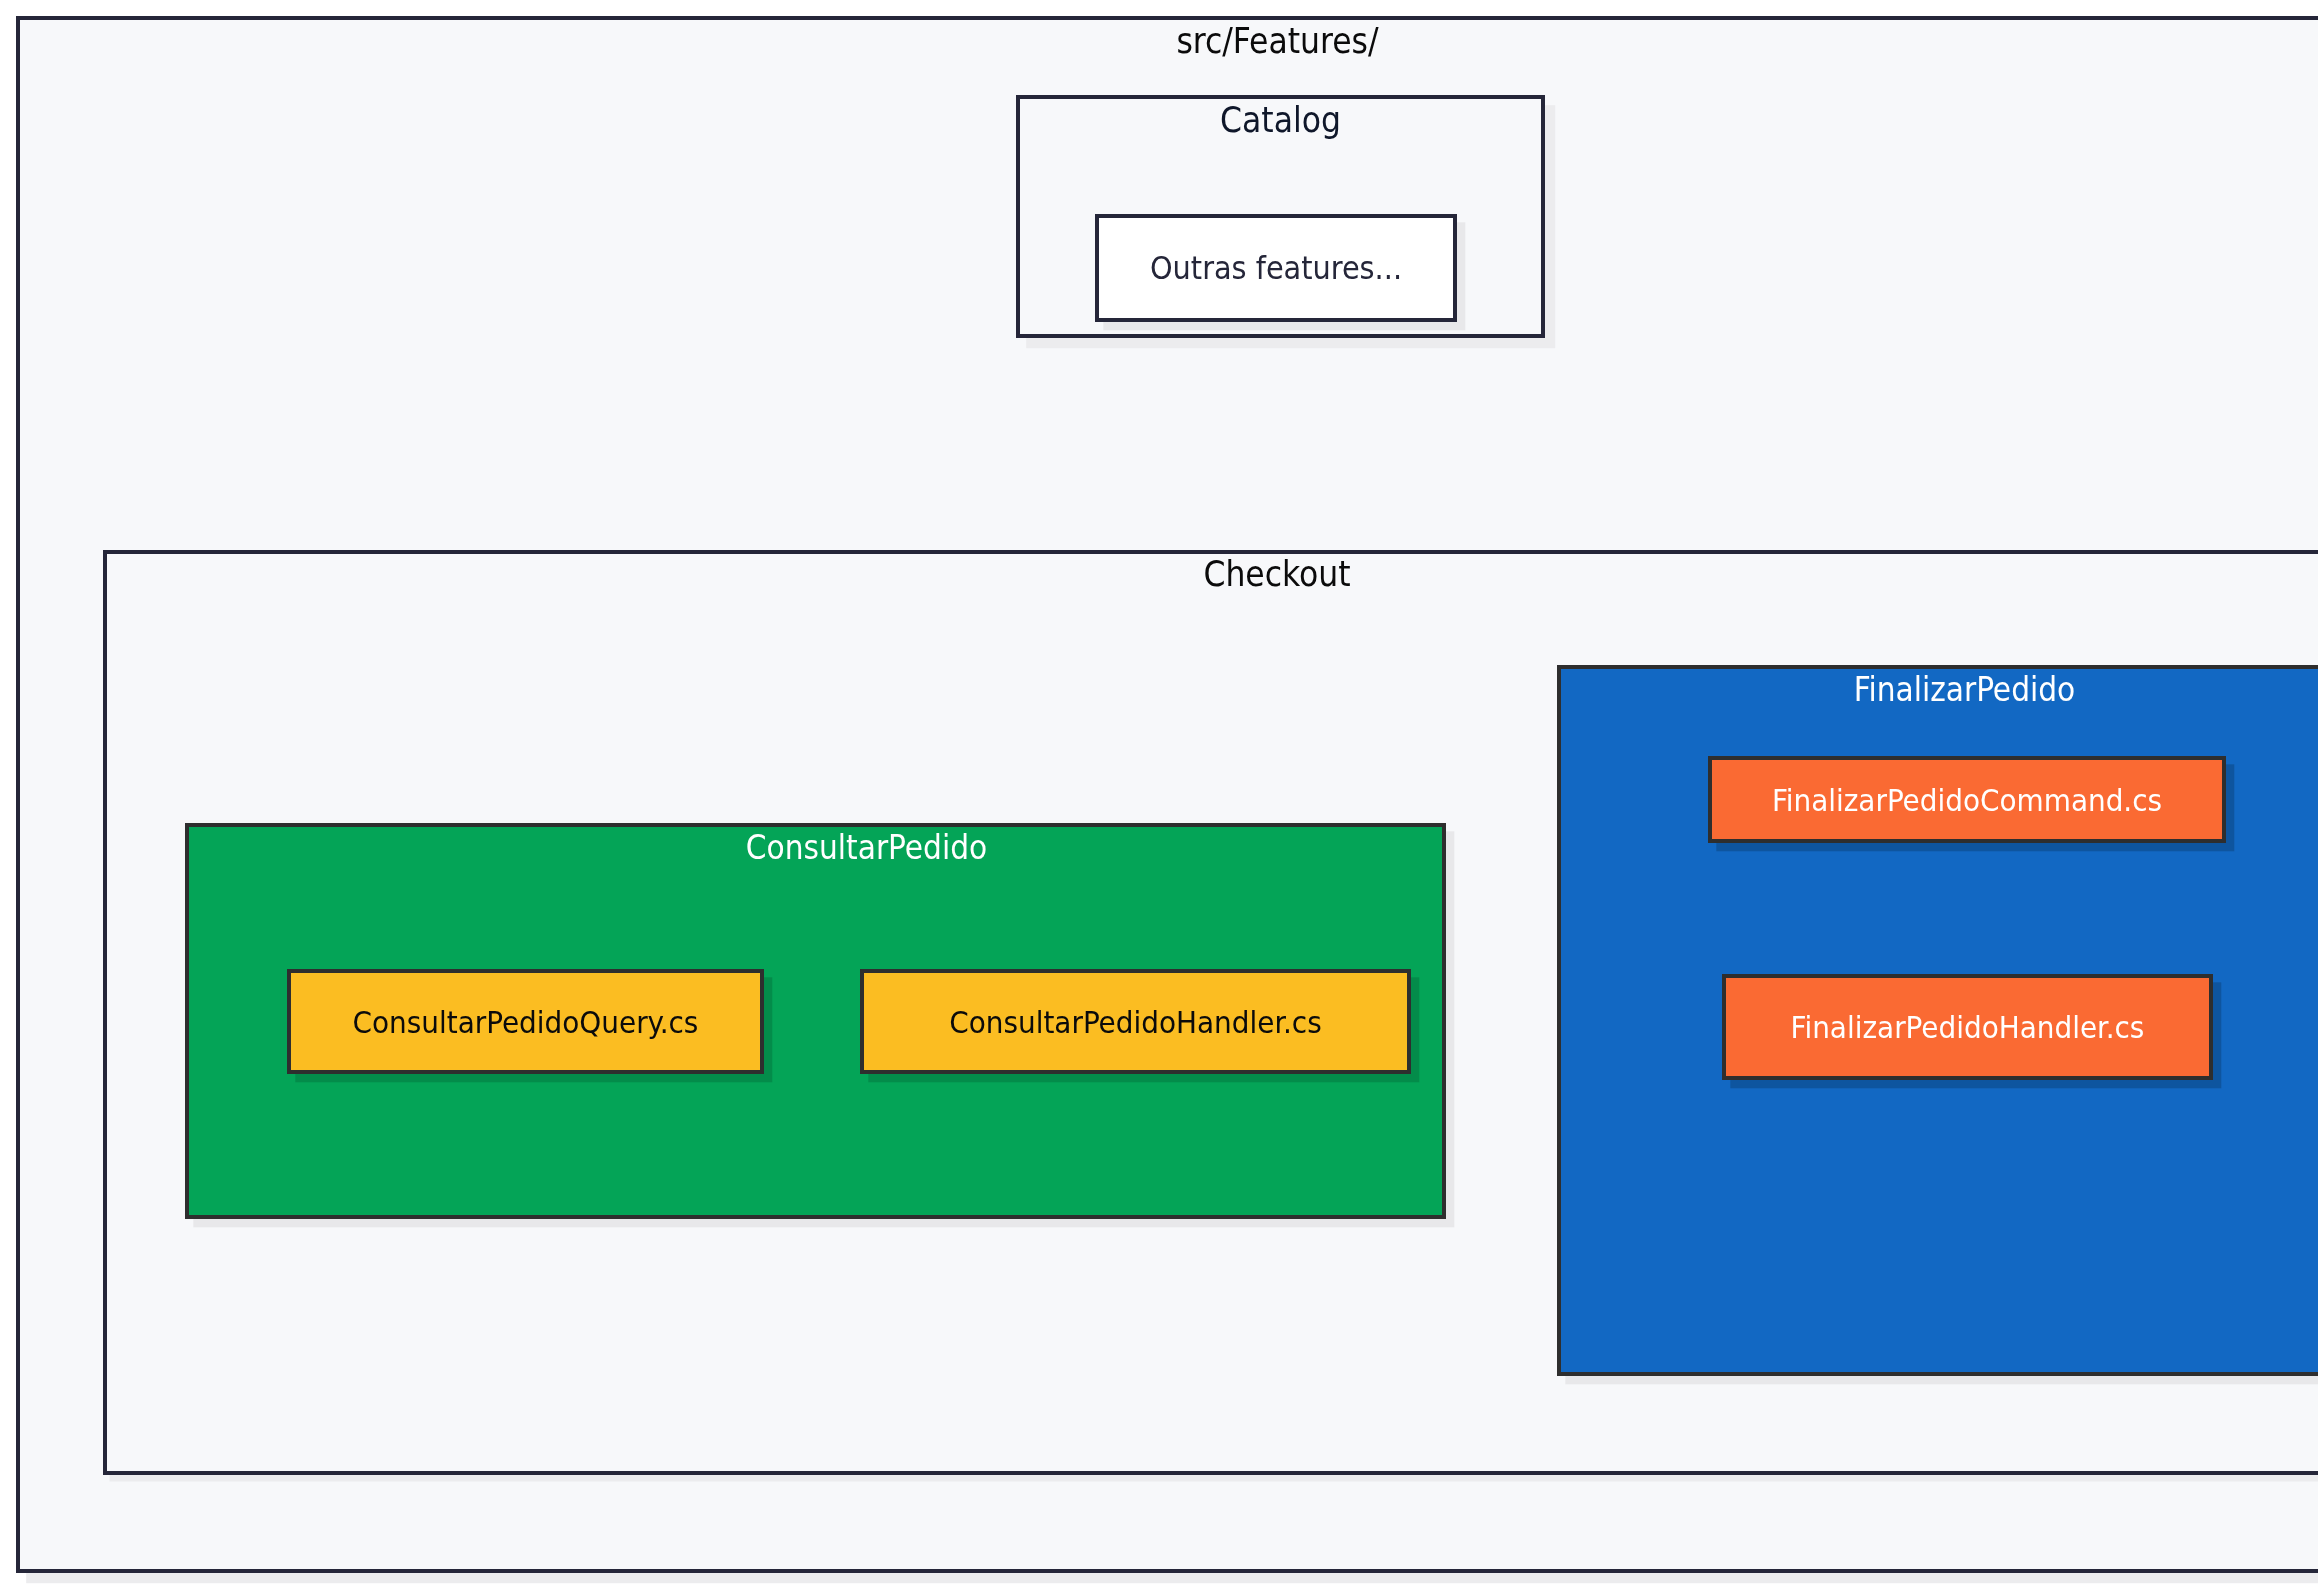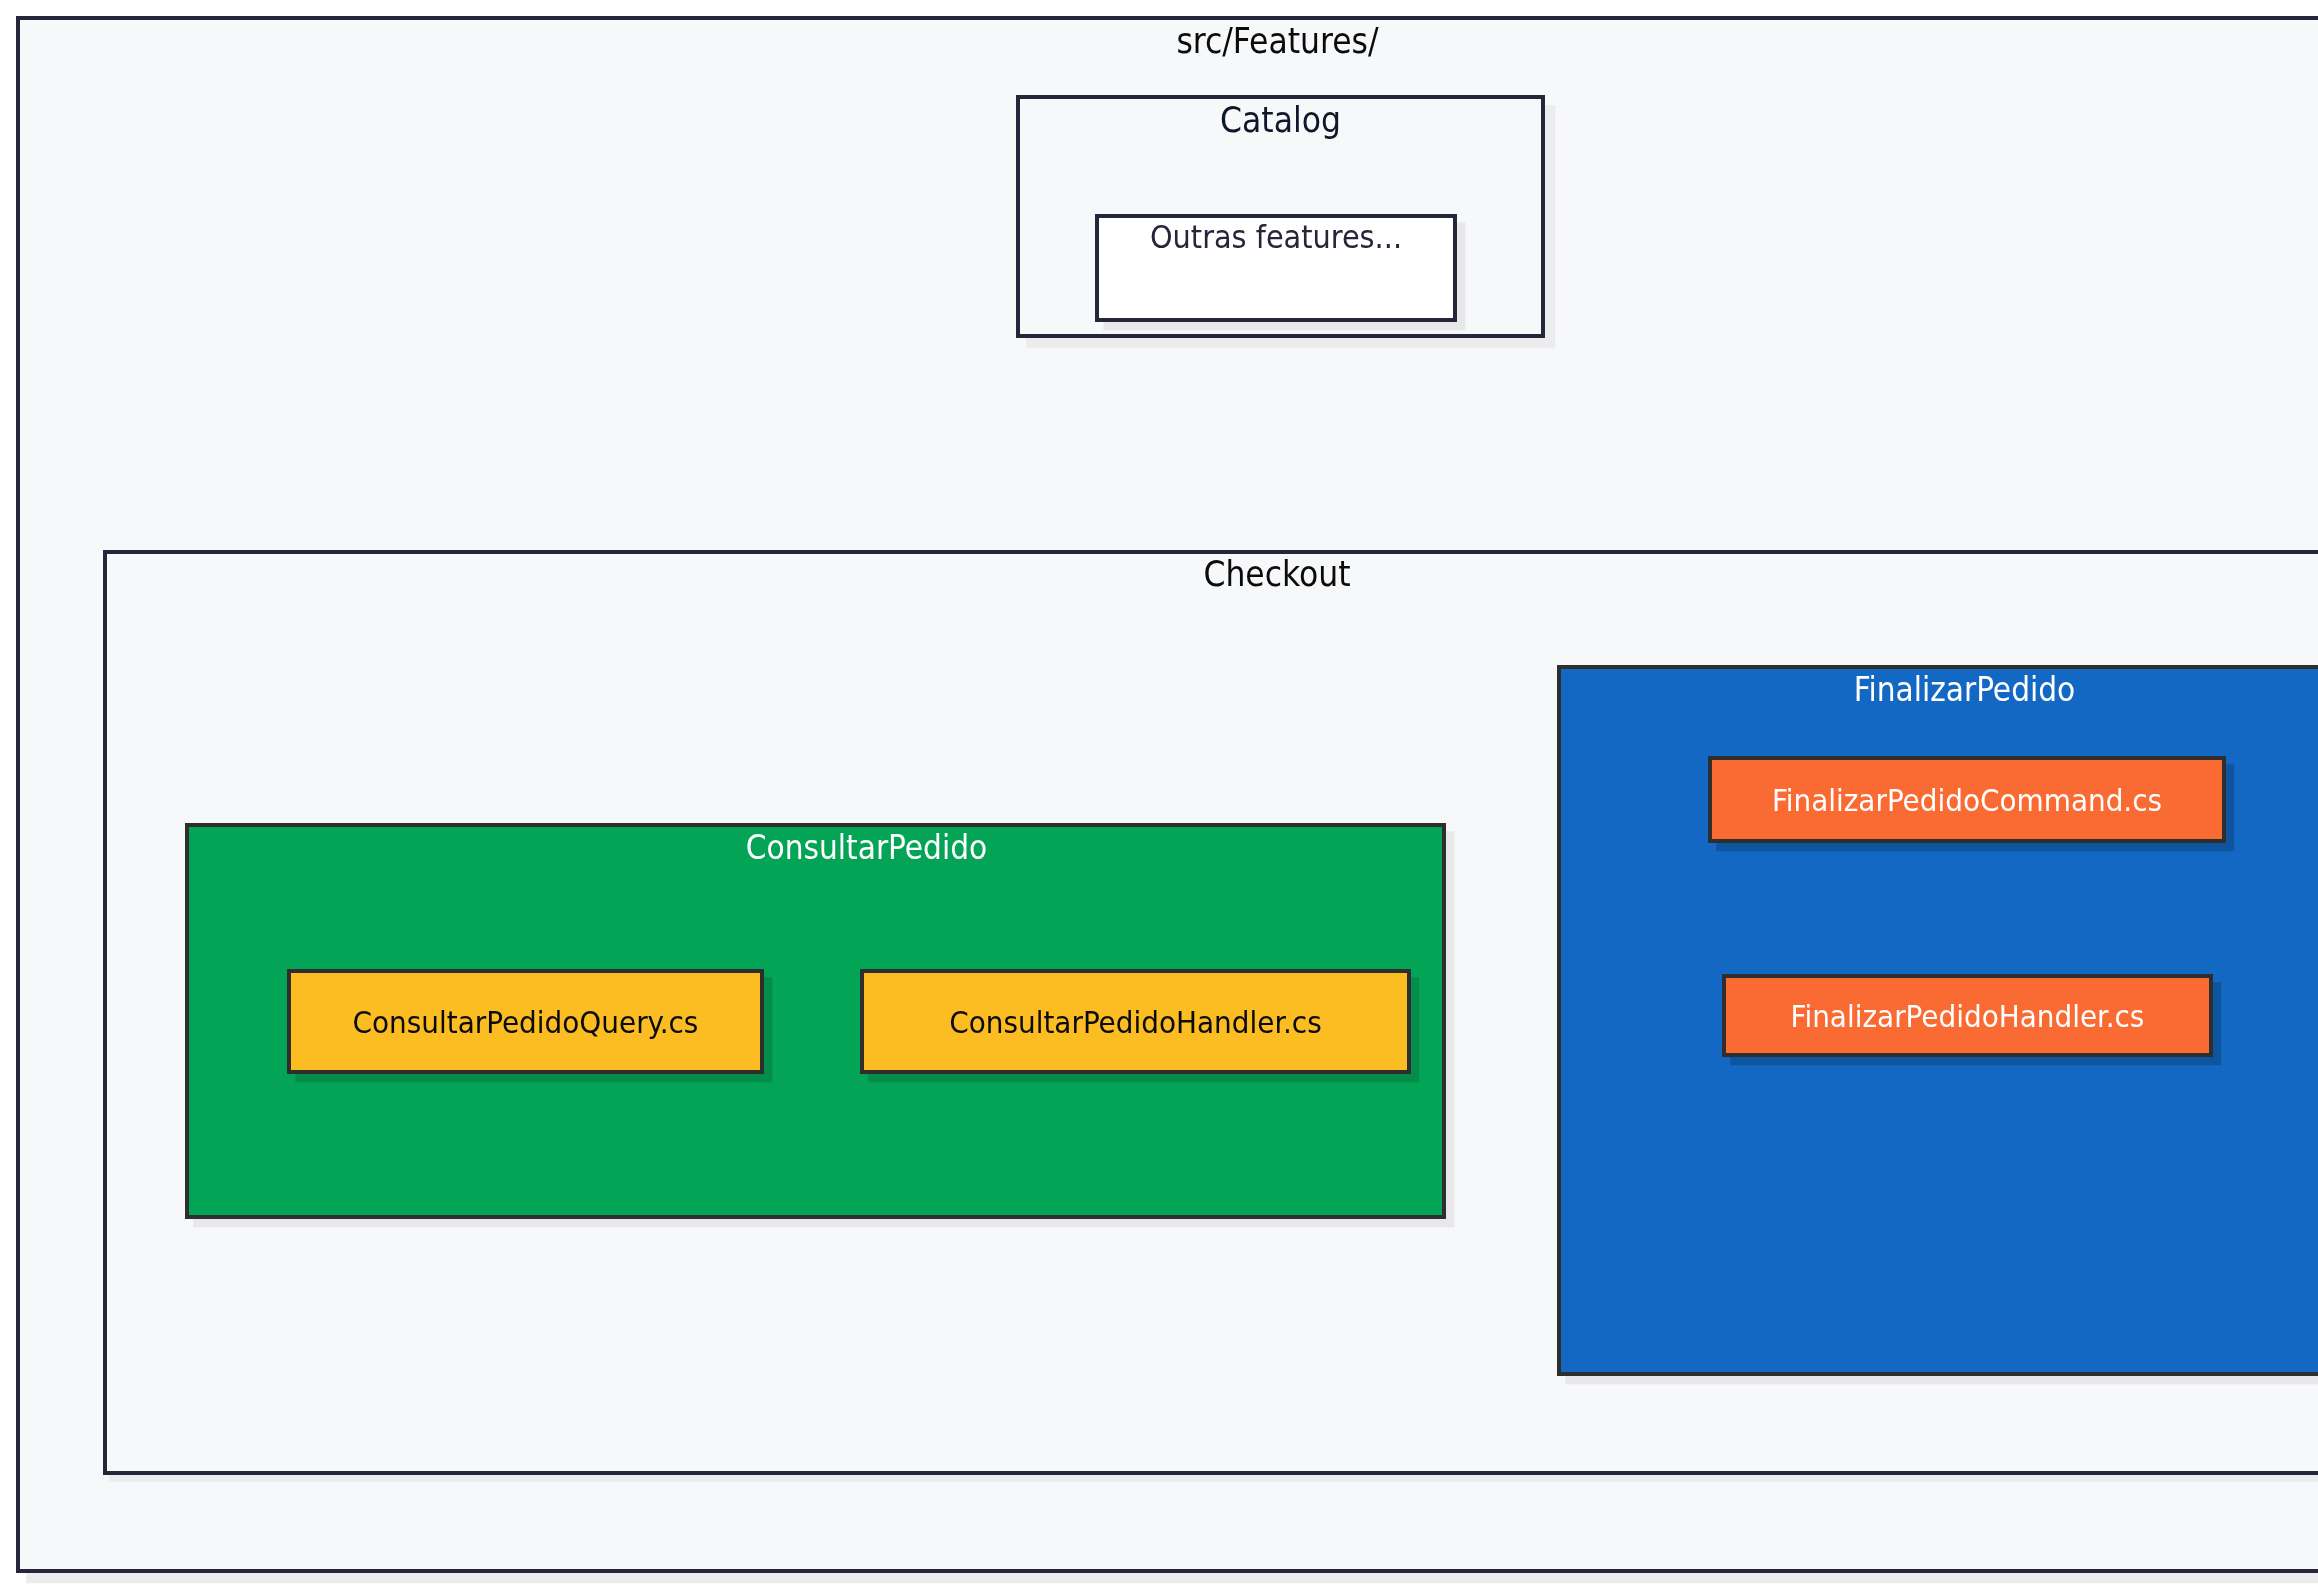--- a/index.html
+++ b/index.html
@@ -69,20 +69,21 @@
   
   #node-outras {
     left: 1095px;
     top: 214px;
     width: 362px;
     height: 108px;
     background: #FFFFFF;
     border: 4.6px solid #252639;
     box-shadow: 8.3px 8.3px 0 0 #E8E8EA;
     display: flex;
+    align-items: center;
     justify-content: center;
   }
   #node-outras .node-text {
     font-size: 32px;
     color: #252639;
     white-space: nowrap;
   }
 
   
   #checkout-frame {
@@ -182,21 +183,21 @@
   #node-finalizar-command {
     left: 1708px;
     top: 756px;
     width: 518px;
     height: 87px;
   }
   #node-finalizar-handler {
     left: 1722px;
     top: 974px;
     width: 491px;
-    height: 83px;
+    height: 106px;
   }
   #node-finalizar-validator {
     left: 1708px;
     top: 1196px;
     width: 518px;
     height: 87px;
   }
 </style>
 </head>
 <body>

